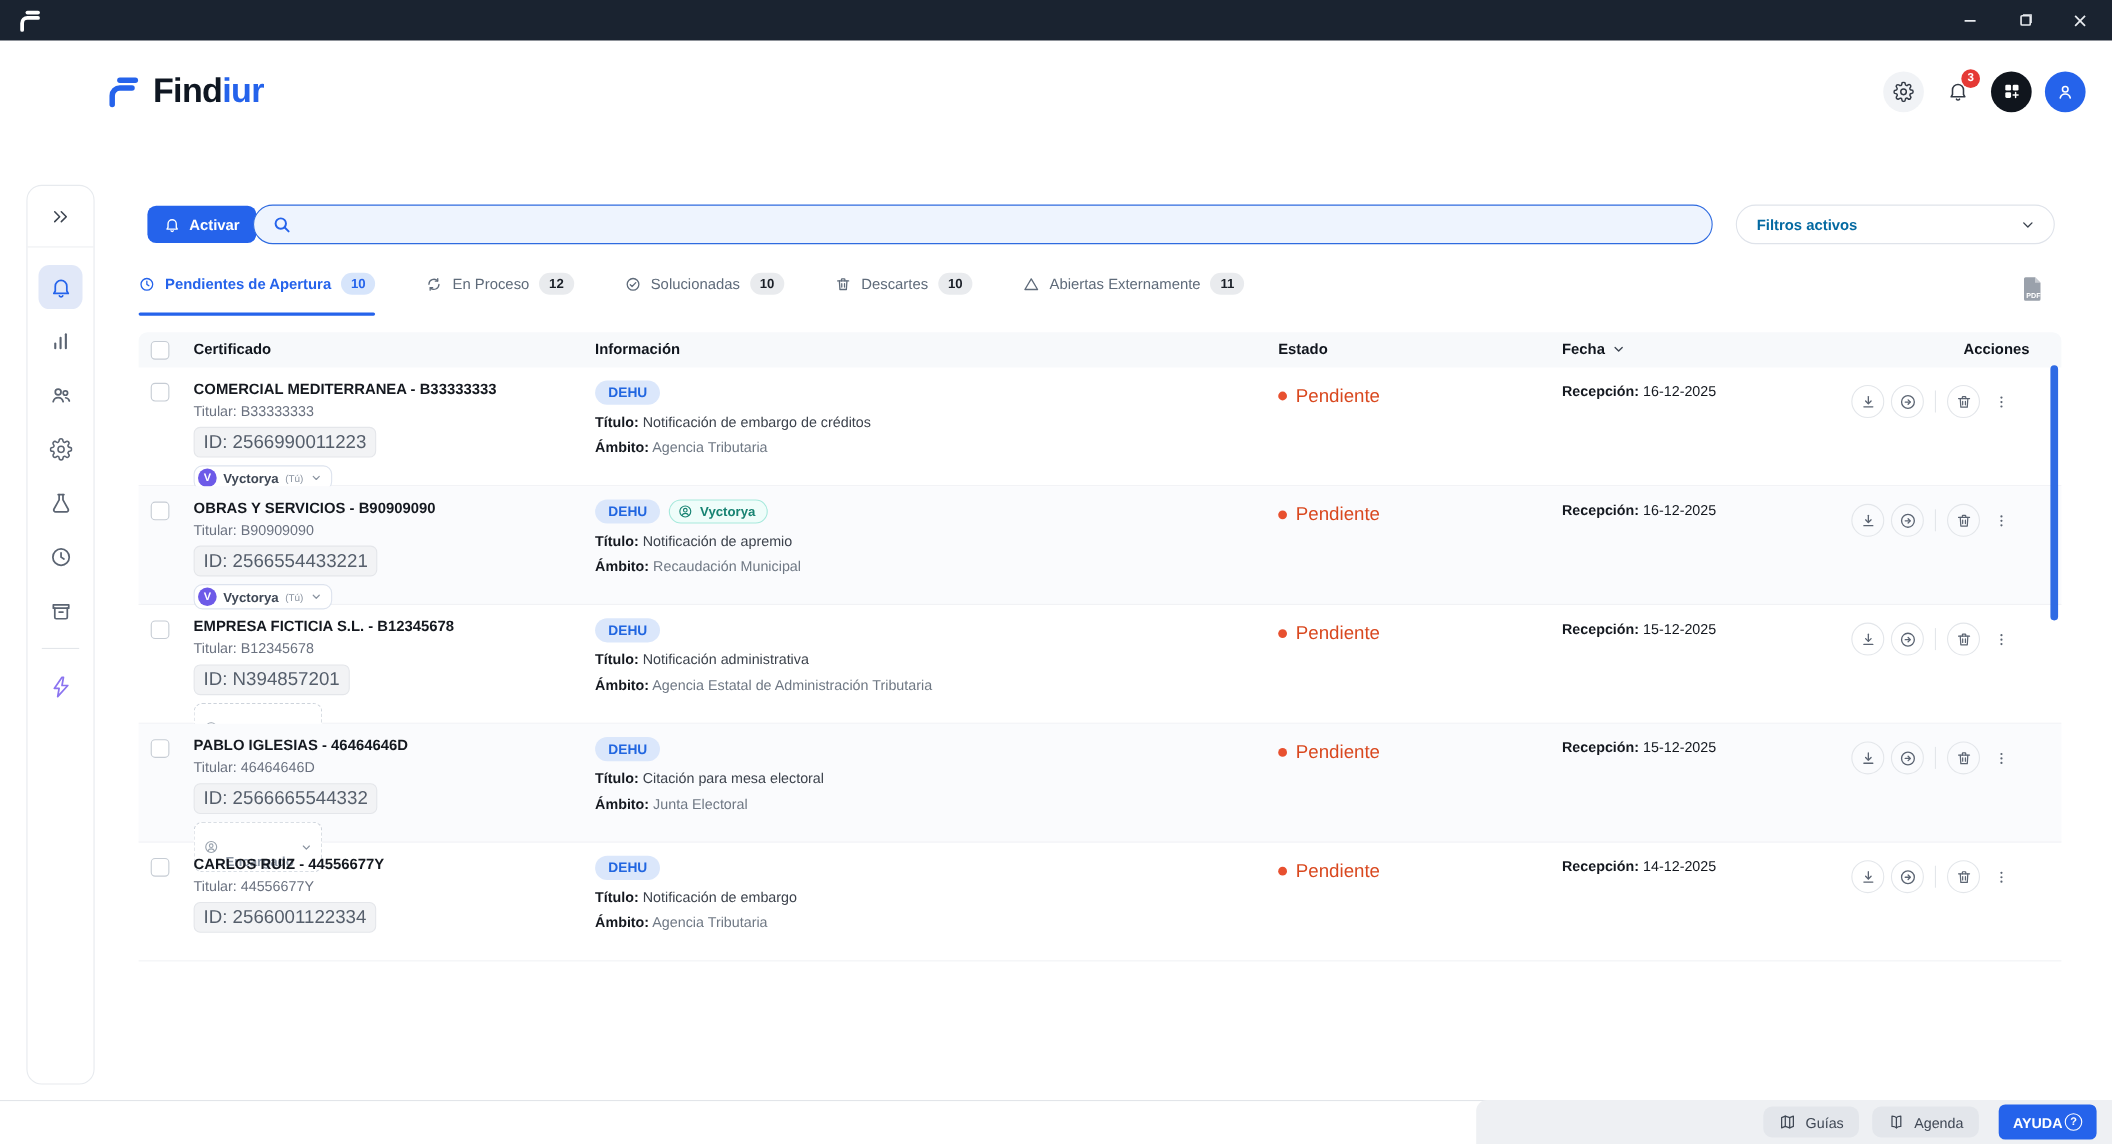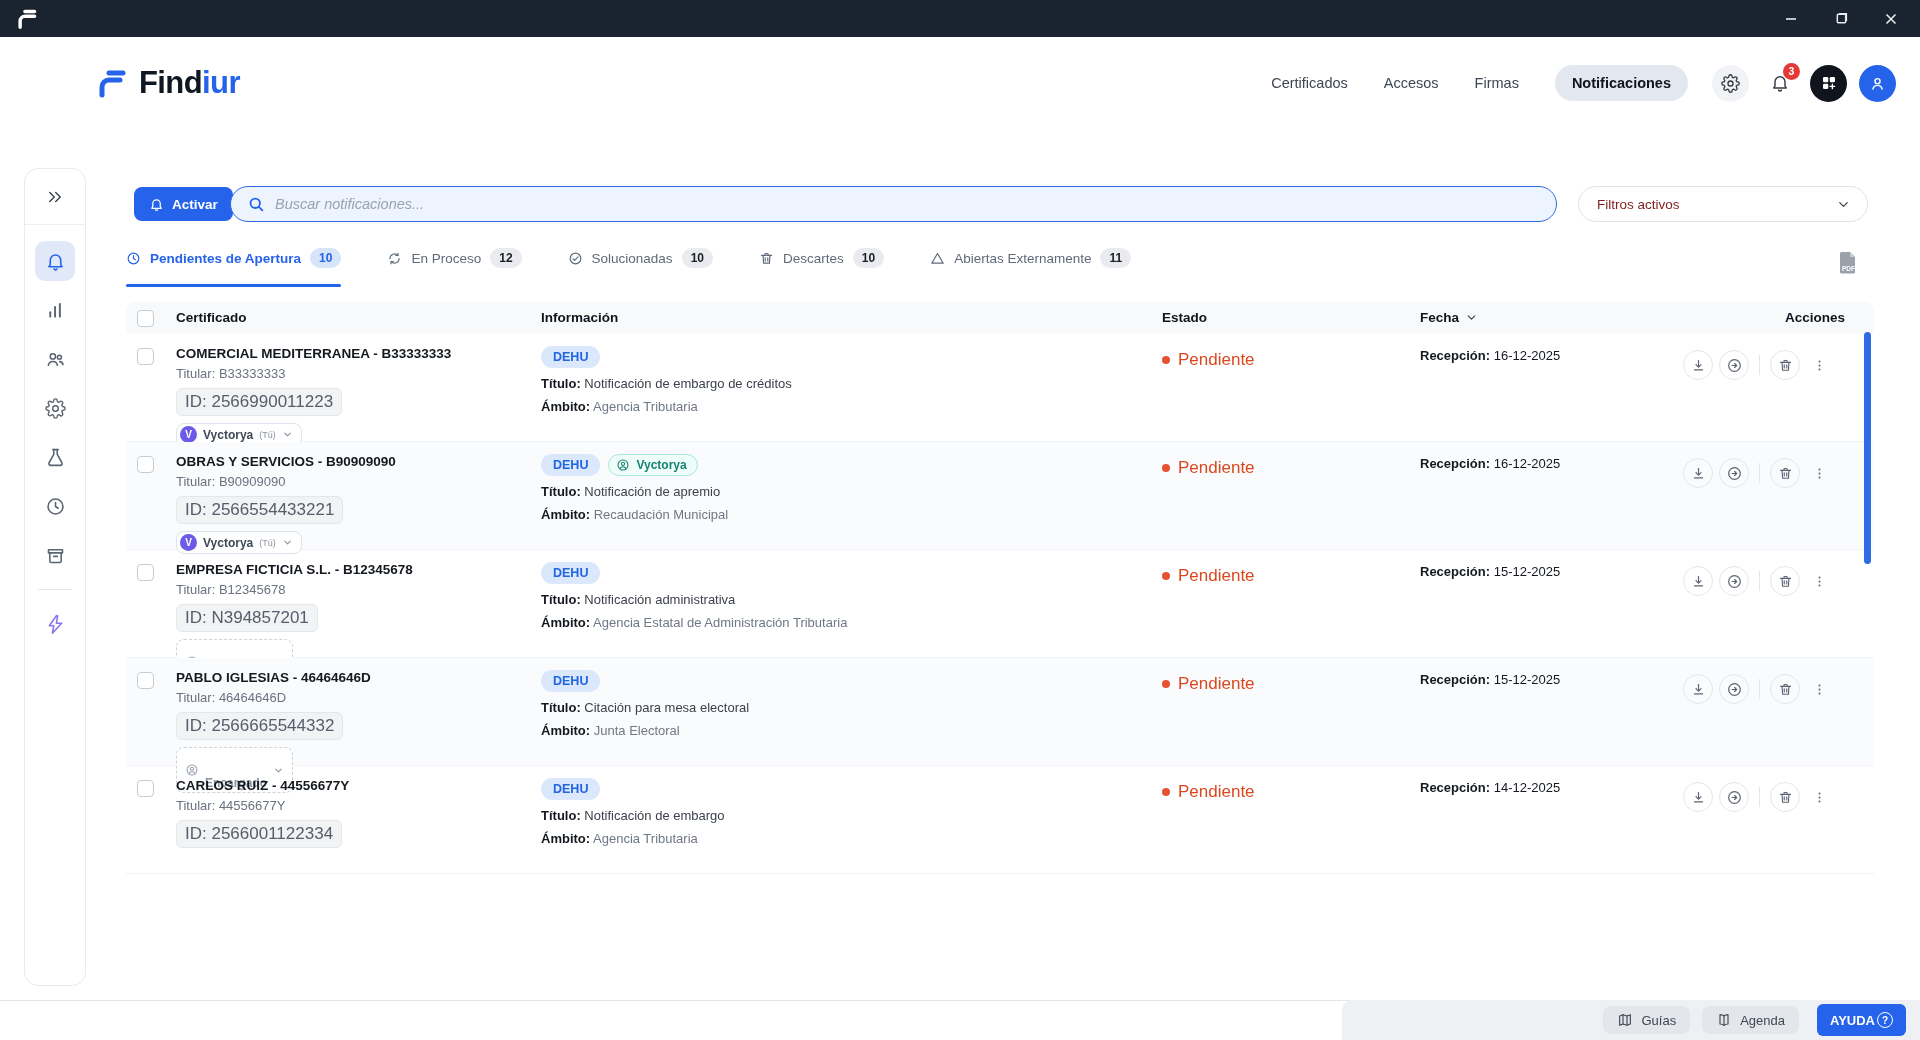--- a/index.html
+++ b/index.html
@@ -53,21 +53,21 @@
     border:none; border-radius:8px; color:#fff; font-size:13.5px; font-weight:700;
     display:flex; align-items:center; gap:8px; cursor:pointer; font-family:inherit; }
   .searchbox { position:absolute; left:104px; top:10px; width:1327px; height:36px; background:#eef4fe;
     border:1.6px solid #2f6be0; border-radius:18px; display:flex; align-items:center; padding:0 16px; gap:10px; }
   .searchbox input { flex:1; border:none; outline:none; background:transparent; font-style:italic;
     font-size:14.5px; color:#3a4250; font-family:inherit; }
   .searchbox input::placeholder { color:#9aa3ae; }
   .filters { position:absolute; left:1452px; top:10px; width:290px; height:36px; background:#fff;
     border:1px solid #dfe3ea; border-radius:18px; display:flex; align-items:center;
     justify-content:space-between; padding:0 16px 0 18px; cursor:pointer; }
-  .filters .f-label { font-size:13.5px; font-weight:400; color:#7f1d1d; }
+  .filters .f-label { font-size:13.5px; font-weight:700; color:#0369a1; }
   .filters .chev { color:#3c4450; }
 
   
   .tabs { position:absolute; left:0; top:73px; height:38px; display:flex; gap:46px; }
   .tab { position:relative; display:flex; align-items:center; gap:9px; color:#5f6b7a; font-size:13.5px; cursor:pointer; padding-bottom:20px; }
   .tab .t-count { background:#e9ebee; color:#1a1f27; border-radius:11px; padding:3px 9px; font-size:12px; font-weight:700; }
   .tab.active { color:#2563eb; font-weight:700; }
   .tab.active .t-count { background:#d7e5fb; color:#2563eb; }
   .tab.active::after { content:""; position:absolute; left:0; right:0; bottom:0; height:3px; background:#2563eb; border-radius:2px; }
   .pdf-icon { position:absolute; right:14px; top:74px; color:#9aa1ab; cursor:pointer; }
@@ -177,26 +177,20 @@
     <div class="brand">
       <span>
         <svg width="32" height="32" viewBox="0 0 32 32" fill="none" stroke="#2563eb" stroke-width="5" stroke-linecap="round">
           <path d="M13 6 H27"></path>
             <path d="M6 28 V20 a7 7 0 0 1 7 -7 H24"></path>
         </svg>
       </span>
       <span class="brand-text"><span class="b1">Find</span><span class="b2">iur</span></span>
     </div>
     <div class="spacer"></div>
-    <div class="nav">
-      <span class="nav-item">Certificados</span>
-      <span class="nav-item">Accesos</span>
-      <span class="nav-item">Firmas</span>
-      <span class="nav-item active">Notificaciones</span>
-    </div>
     <div class="hdr-icons">
       <span class="icon-circle ic-gear">
         <svg width="19" height="19" viewBox="0 0 24 24" fill="none" stroke="currentColor" stroke-width="1.7" stroke-linecap="round" stroke-linejoin="round">
           <circle cx="12" cy="12" r="3.2"></circle>
           <path d="M19.4 15a1.7 1.7 0 0 0 .34 1.87l.06.06a2 2 0 1 1-2.83 2.83l-.06-.06a1.7 1.7 0 0 0-1.87-.34 1.7 1.7 0 0 0-1 1.51V21a2 2 0 1 1-4 0v-.09a1.7 1.7 0 0 0-1-1.51 1.7 1.7 0 0 0-1.87.34l-.06.06a2 2 0 1 1-2.83-2.83l.06-.06a1.7 1.7 0 0 0 .34-1.87 1.7 1.7 0 0 0-1.51-1H3a2 2 0 1 1 0-4h.09a1.7 1.7 0 0 0 1.51-1 1.7 1.7 0 0 0-.34-1.87l-.06-.06a2 2 0 1 1 2.83-2.83l.06.06a1.7 1.7 0 0 0 1.87.34 1.7 1.7 0 0 0 1-1.51V3a2 2 0 1 1 4 0v.09a1.7 1.7 0 0 0 1 1.51 1.7 1.7 0 0 0 1.87-.34l.06-.06a2 2 0 1 1 2.83 2.83l-.06.06a1.7 1.7 0 0 0-.34 1.87 1.7 1.7 0 0 0 1.51 1H21a2 2 0 1 1 0 4h-.09a1.7 1.7 0 0 0-1.51 1z"></path>
         </svg>
       </span>
       <span class="icon-circle ic-bell">
         <svg width="20" height="20" viewBox="0 0 24 24" fill="none" stroke="currentColor" stroke-width="1.7" stroke-linecap="round" stroke-linejoin="round">
           <path d="M18 15.5v-5a6 6 0 0 0-12 0v5L4.5 18h15z"></path>
@@ -290,21 +284,20 @@
           <path d="M10.3 20.5a1.9 1.9 0 0 0 3.4 0"></path>
       </svg>
       <span>Activar</span>
     </button>
 
     <div class="searchbox">
       <svg width="18" height="18" viewBox="0 0 24 24" fill="none" stroke="#2563eb" stroke-width="2.4" stroke-linecap="round">
         <circle cx="11" cy="11" r="6.3"></circle>
           <path d="M15.8 15.8 20.5 20.5"></path>
       </svg>
-      <input type="text" placeholder="Buscar notificaciones..." style="">
     </div>
 
     <div class="filters">
       <span class="f-label">Filtros activos</span>
       <svg class="chev" width="15" height="15" viewBox="0 0 24 24" fill="none" stroke="currentColor" stroke-width="2" stroke-linecap="round" stroke-linejoin="round">
         <path d="M6 9l6 6 6-6"></path>
       </svg>
     </div>
 
     <div class="tabs">

